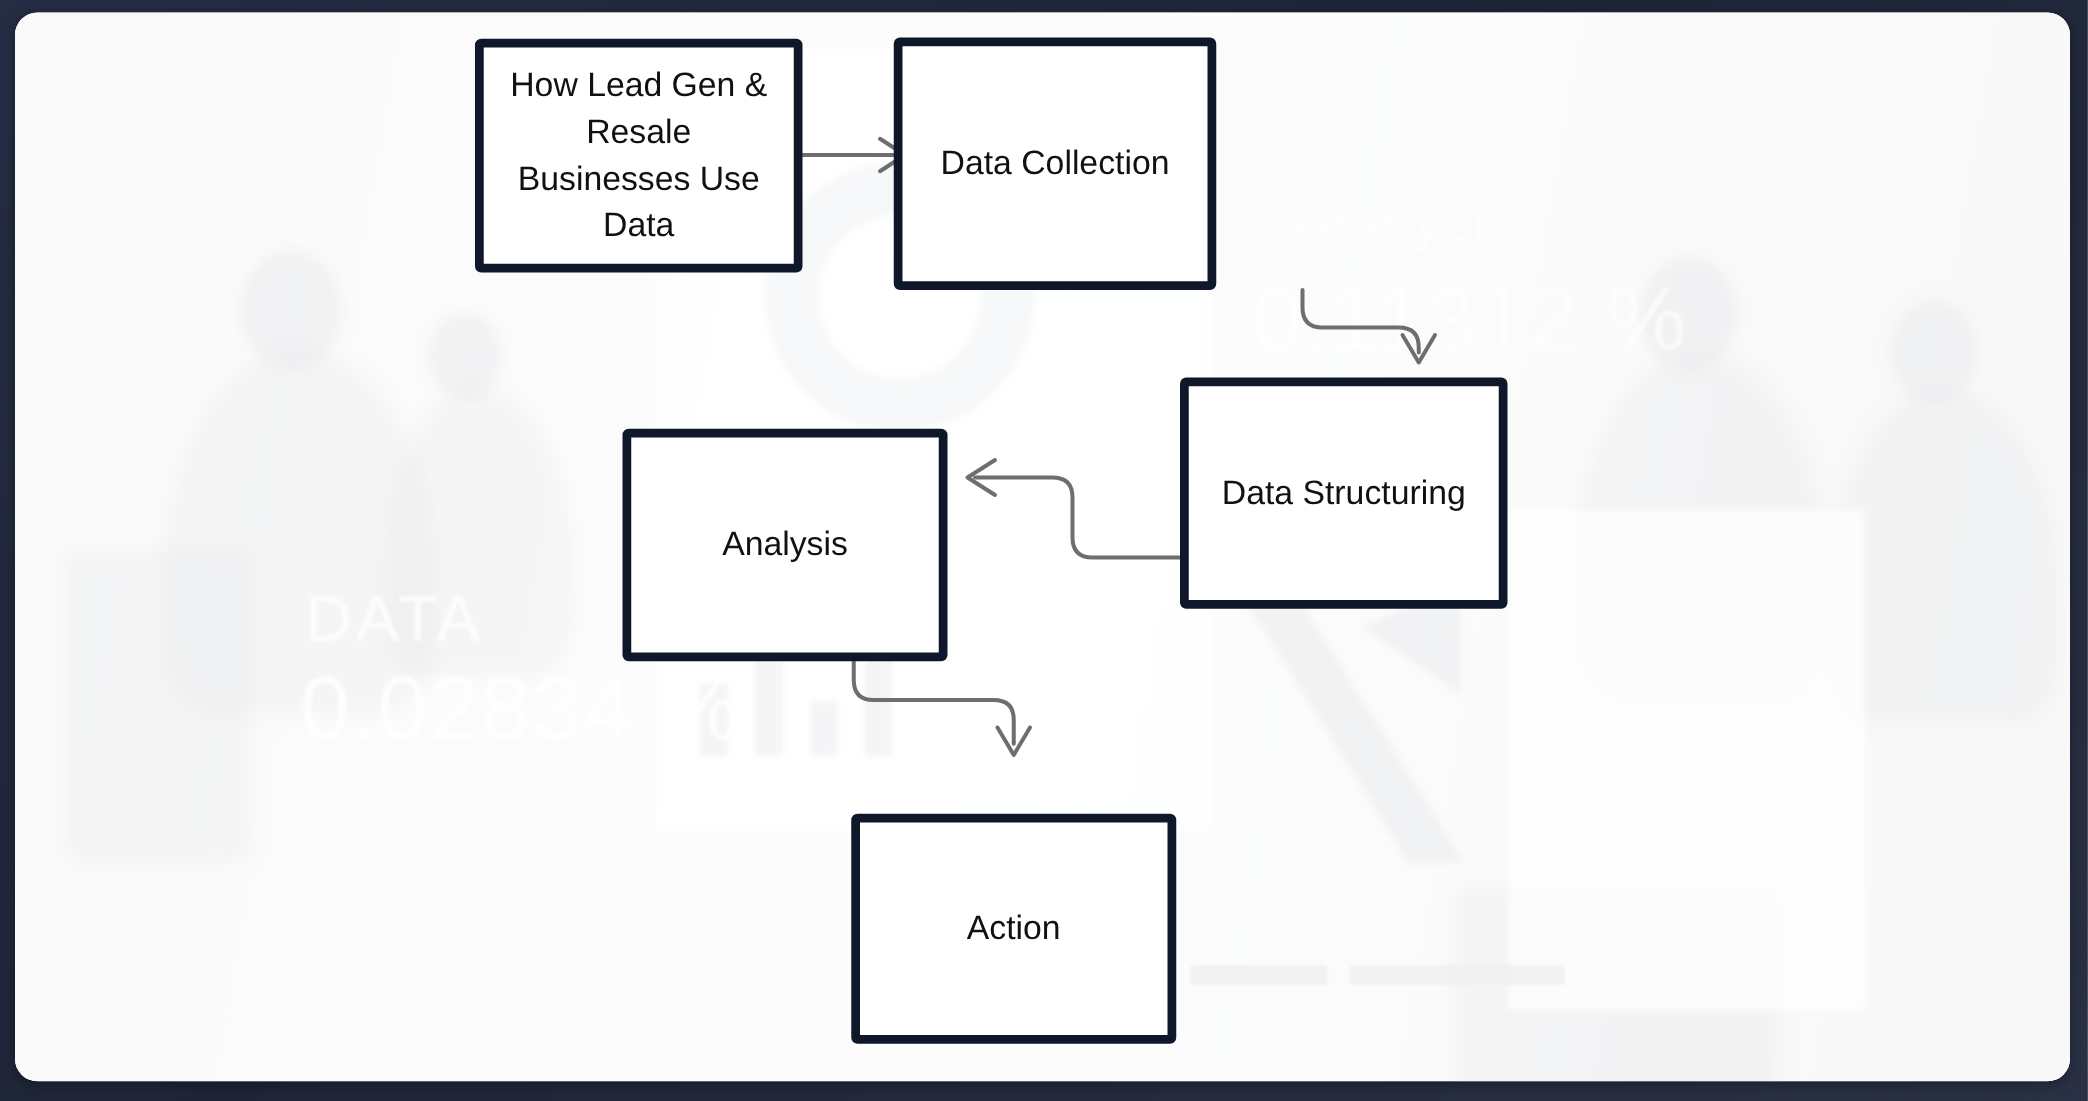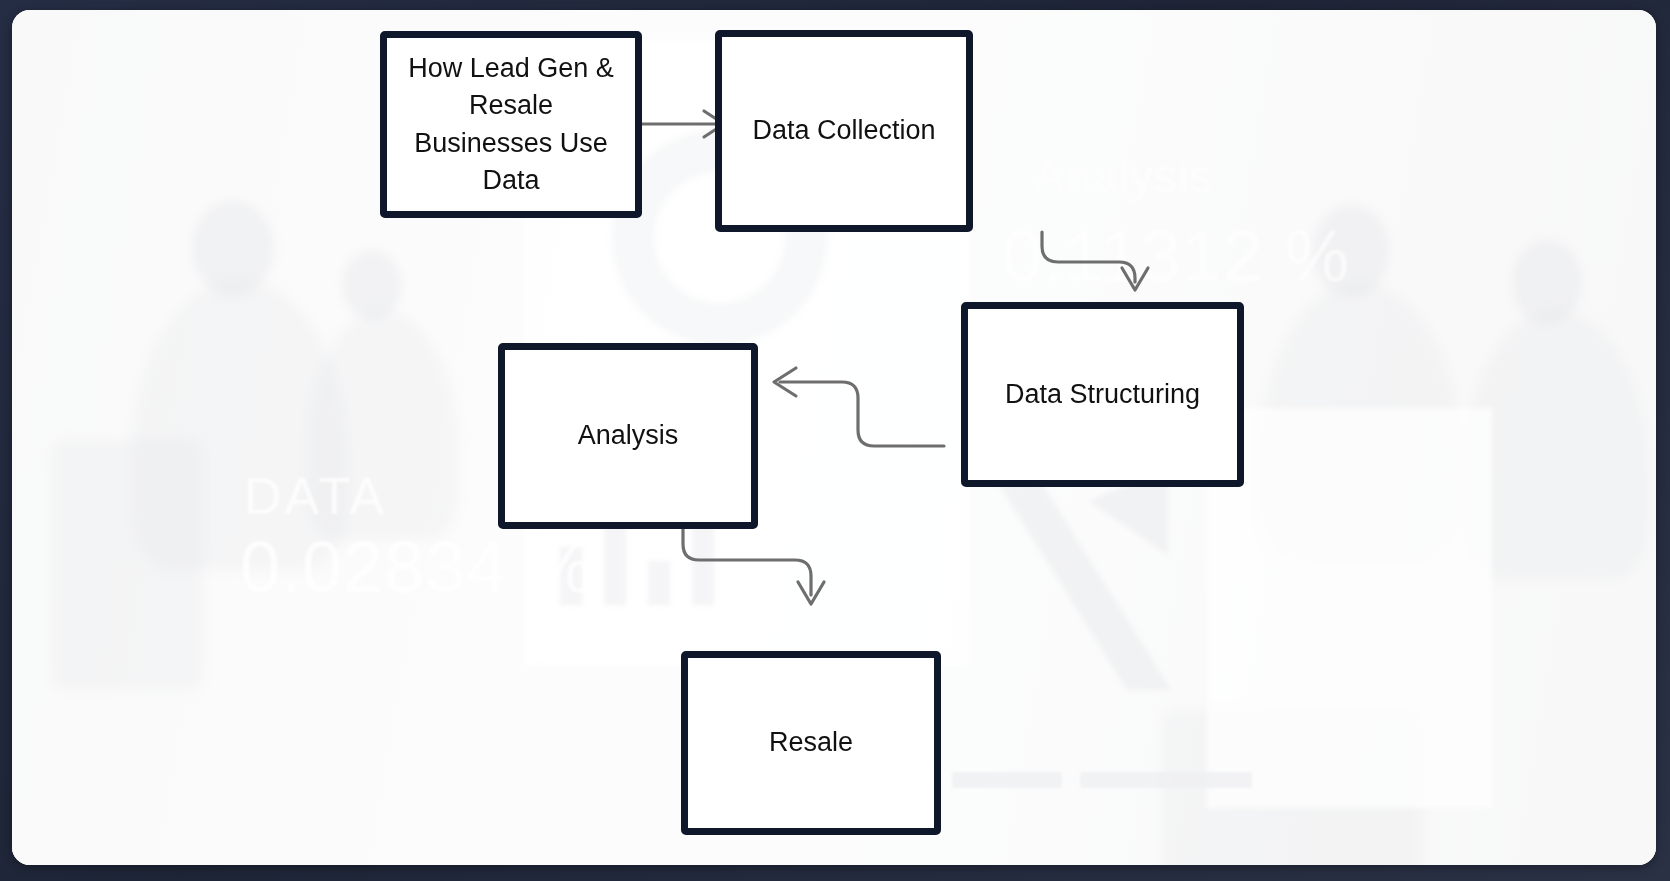--- a/index.html
+++ b/index.html
@@ -185,21 +185,21 @@
     justify-content: center;
     text-align: center;
     color: #111111;
     font-family: "Liberation Sans", sans-serif;
     font-size: 27px;
     line-height: 1.38;
     padding: 6px 12px;
   }
   #node-intro      { left: 368px;  top: 21px;  width: 262px; height: 187px; }
   #node-collection { left: 703px;  top: 20px;  width: 258px; height: 202px; }
-  #node-structuring{ left: 932px;  top: 292px; width: 283px; height: 185px; margin-left: 17px; }
+  #node-structuring{ left: 932px;  top: 292px; width: 262px; height: 185px; }
   #node-analysis   { left: 486px;  top: 333px; width: 260px; height: 186px; text-align: right; }
   #node-action     { left: 669px;  top: 641px; width: 260px; height: 184px; }
   .node-label { display: block; }
 </style>
 </head>
 <body>
 
 <div id="app-frame">
 
   <div id="canvas-panel">
@@ -274,18 +274,18 @@
 
       <div class="node" id="node-structuring">
         <span class="node-label">Data Structuring</span>
       </div>
 
       <div class="node" id="node-analysis">
         <span class="node-label">Analysis</span>
       </div>
 
       <div class="node" id="node-action">
-        <span class="node-label">Resale</span>
+        <span class="node-label">Action</span>
       </div>
 
     </div>
   </div>
 </div>
 
 </body></html>

